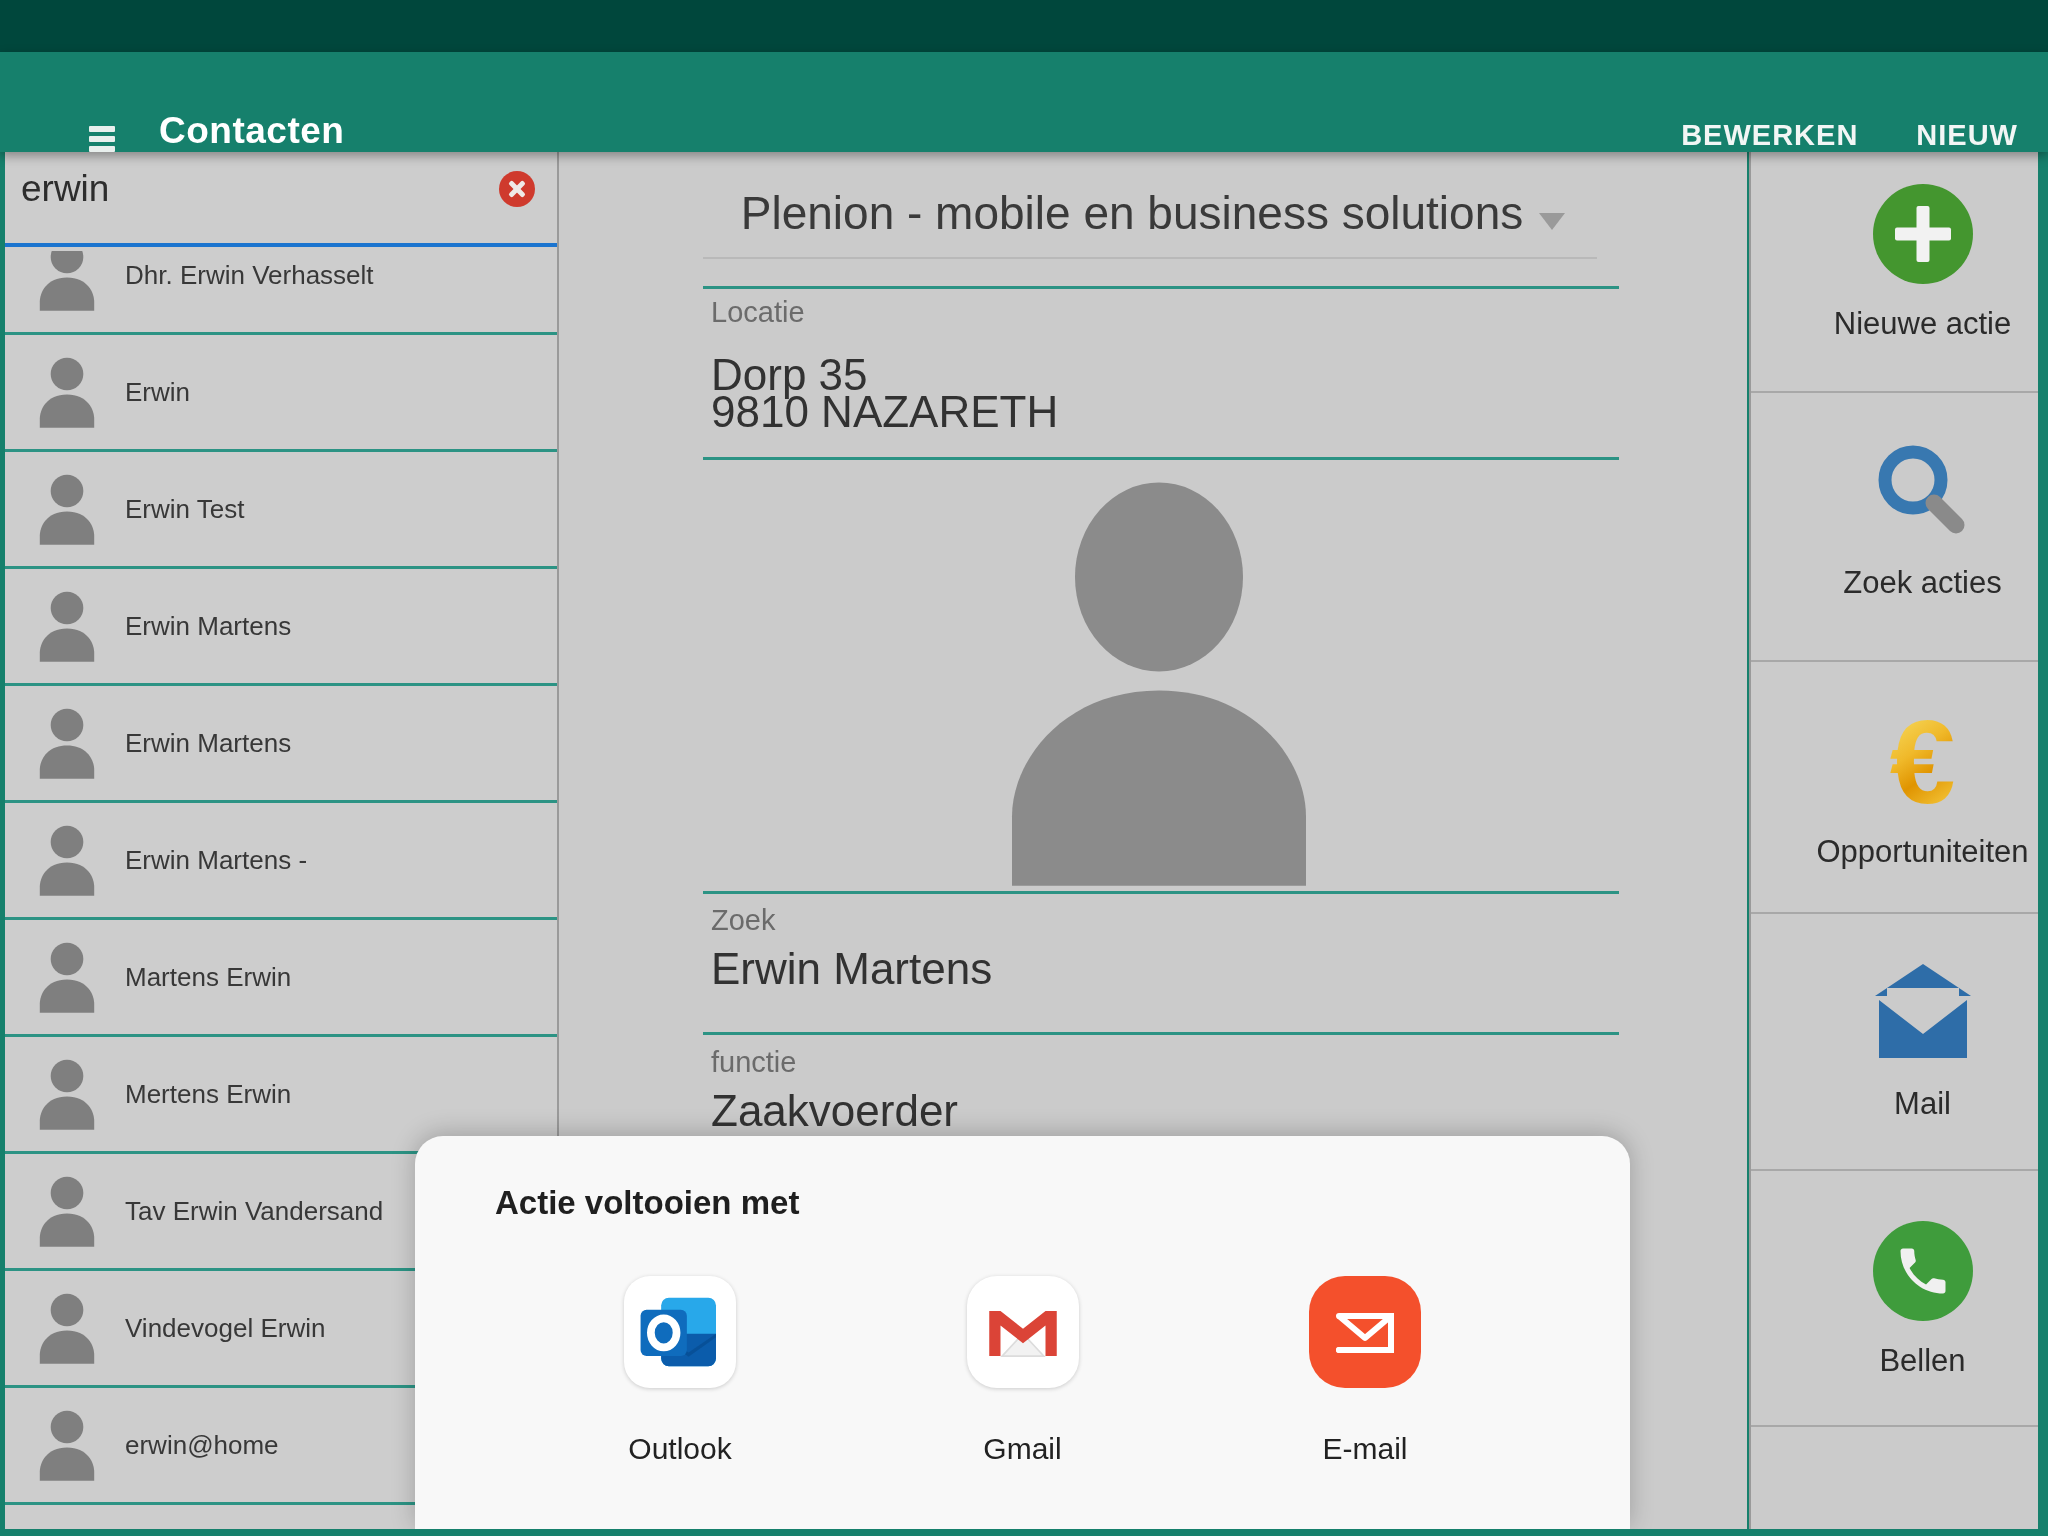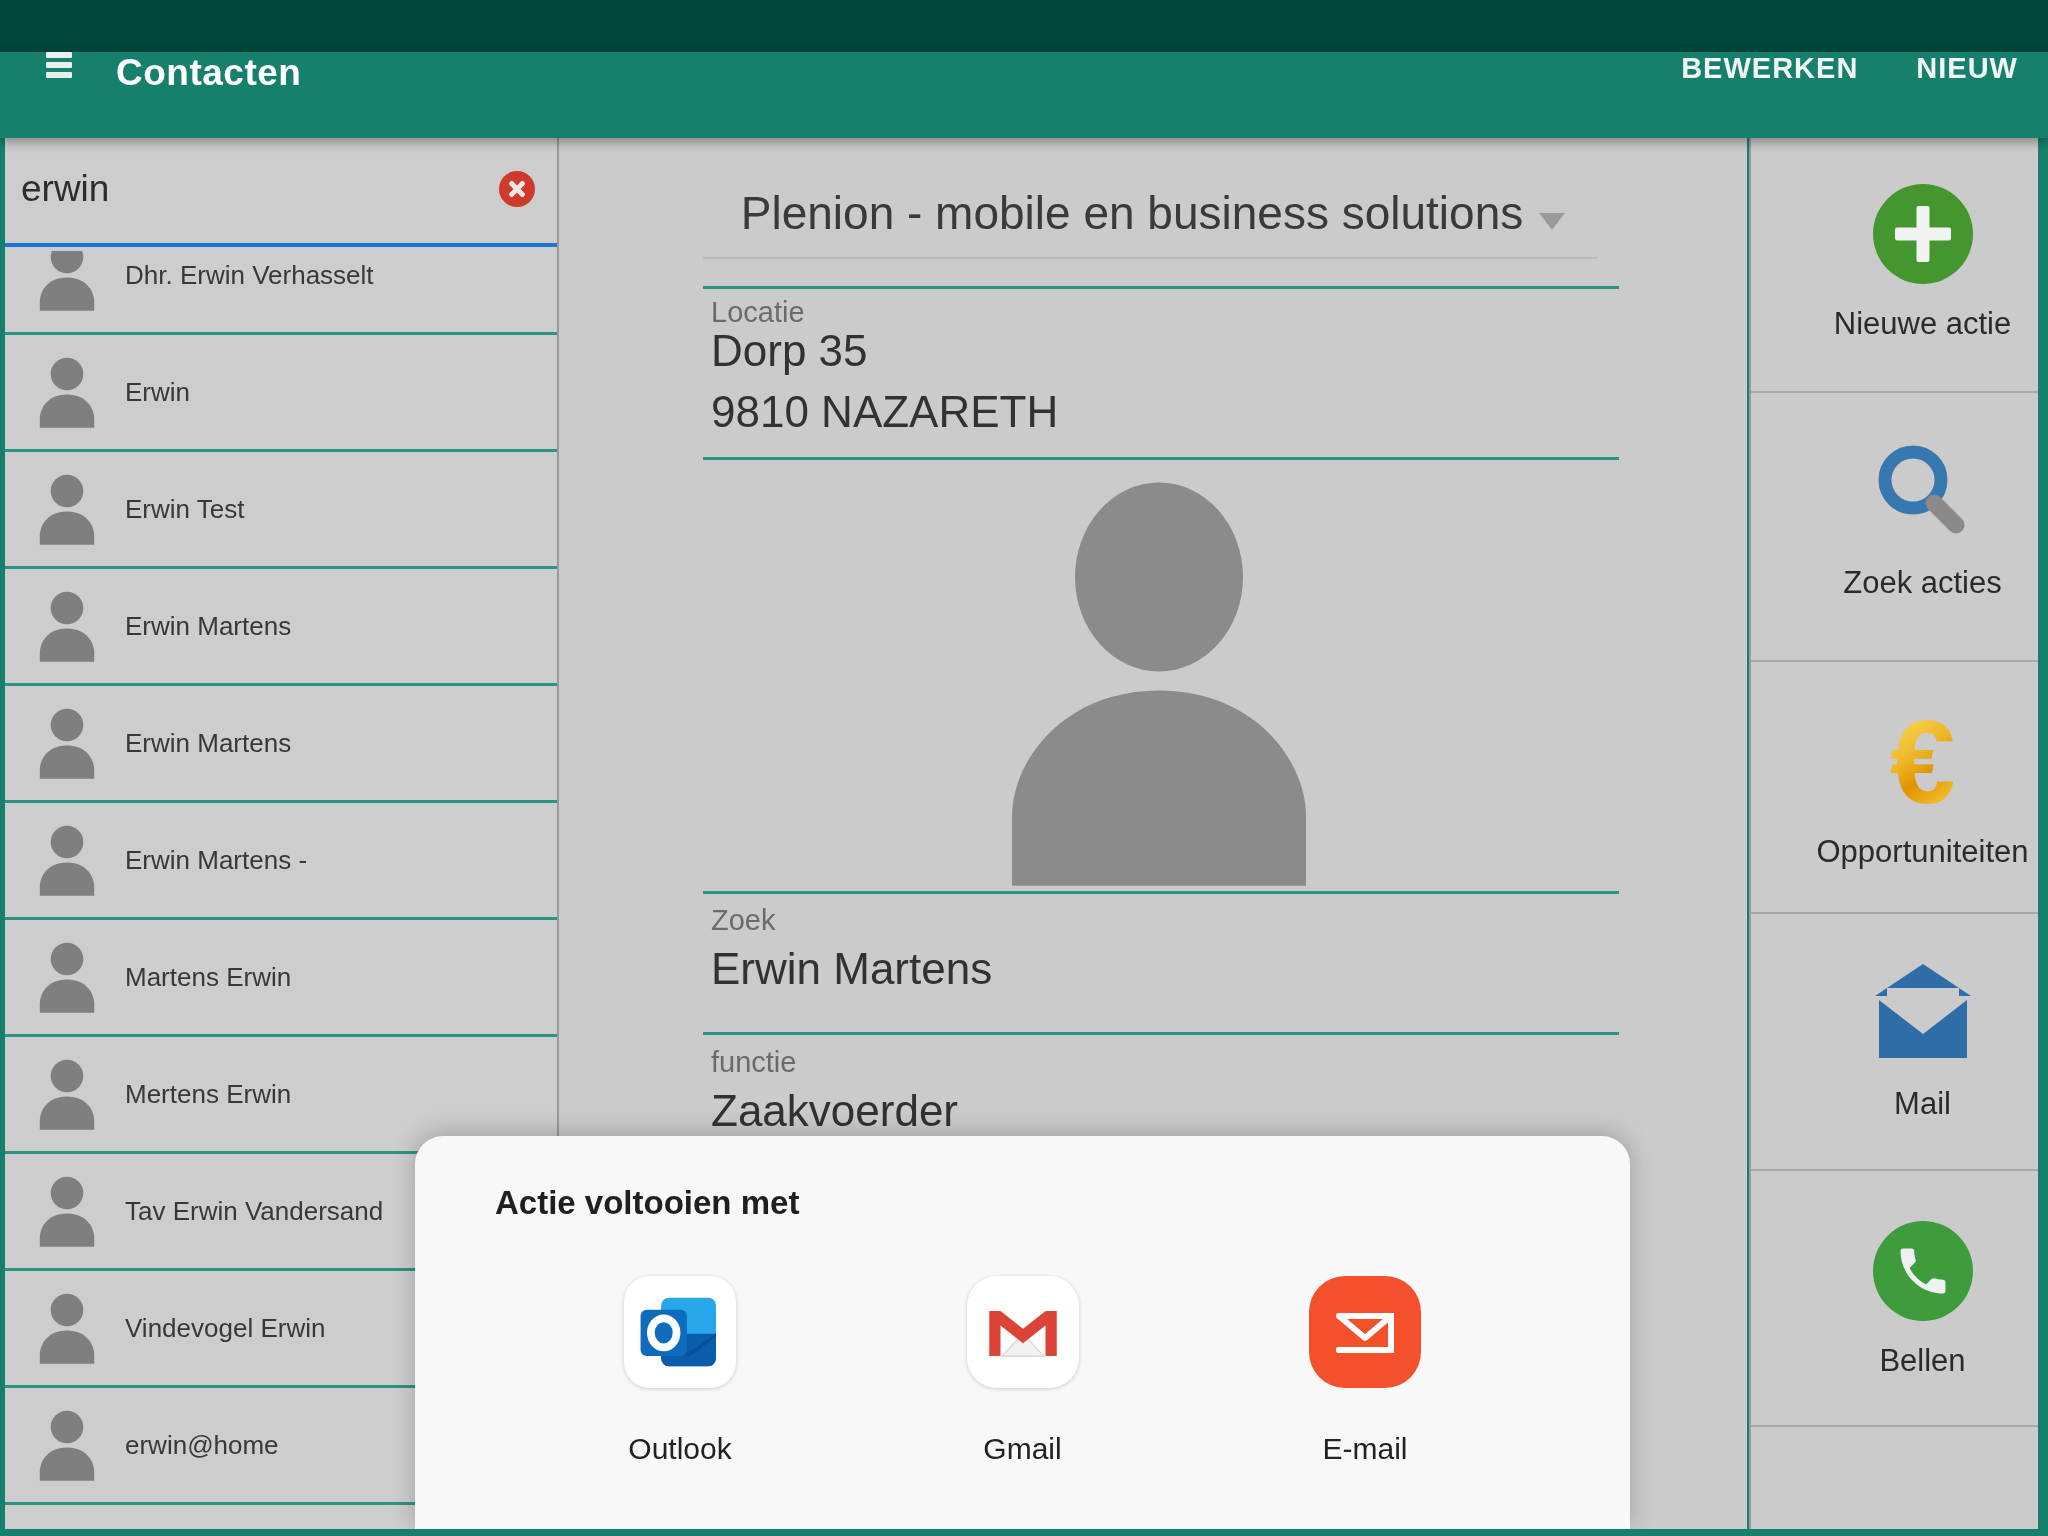--- a/index.html
+++ b/index.html
@@ -1,22 +1,22 @@
 <!DOCTYPE html>
 <html><head>
 <meta charset="utf-8">
 <style>
   html,body{margin:0;padding:0;background:#000;}
   *{box-sizing:border-box;}
   .screen{position:relative;width:2048px;height:1536px;overflow:hidden;
           font-family:"Liberation Sans","DejaVu Sans",sans-serif;background:#16806c;}
   
   .statusbar{position:absolute;left:0;top:0;width:2048px;height:52px;background:#00473c;}
-  .appbar{position:absolute;left:0;top:52px;width:2048px;height:86px;background:#16806c;
-          display:flex;align-items:flex-start;box-shadow:0 4px 10px rgba(0,0,0,.35);z-index:40;}
+  .appbar{position:absolute;left:0;top:52px;width:2048px;height:100px;background:#16806c;
+          display:flex;align-items:flex-end;box-shadow:0 4px 10px rgba(0,0,0,.35);z-index:40;padding-left:43px;}
   .hamburger{width:30px;height:26px;margin-left:46px;display:flex;flex-direction:column;justify-content:space-between;cursor:pointer;}
   .hamburger span{display:block;width:26px;height:6px;background:#e8efed;border-radius:1px;}
   .appbar-title{color:#fff;font-size:37px;font-weight:700;margin-left:40px;letter-spacing:.5px;}
   .appbar-actions{margin-left:auto;display:flex;align-items:center;gap:58px;margin-right:30px;}
   .appbar-action{color:#f2f6f5;font-size:29px;font-weight:700;letter-spacing:1px;cursor:pointer;}
   
   .frame-left{position:absolute;left:0;top:134px;width:5px;height:1402px;background:#16806c;z-index:30;}
   .frame-right{position:absolute;left:2038px;top:134px;width:10px;height:1402px;background:#16806c;z-index:30;}
   .frame-bottom{position:absolute;left:0;top:1529px;width:2048px;height:7px;background:#16806c;z-index:60;}
   
@@ -185,21 +185,21 @@
 
   <div class="main-panel">
     <div class="company-row">
       <div class="company-title">Plenion - mobile en business solutions</div>
       <div class="caret-down"></div>
     </div>
     <div class="title-underline"></div>
 
     <div class="tealline" style="top:152px;"></div>
     <div class="fld-label" style="top:162px;">Locatie</div>
-    <div class="fld-value" style="top:192px;">Dorp 35</div>
+    <div class="fld-value" style="top:216px;">Dorp 35</div>
     <div class="fld-value" style="top:253px;">9810 NAZARETH</div>
     <div class="tealline" style="top:323px;"></div>
 
     <svg class="avatar-svg" width="420" height="410" viewBox="0 0 200 195">
       <ellipse cx="100" cy="48" rx="40" ry="45" fill="#8b8b8b"></ellipse>
       <path d="M100 102 C55 102 30 135 30 162 L30 195 L170 195 L170 162 C170 135 145 102 100 102 Z" fill="#8b8b8b"></path>
     </svg>
 
     <div class="tealline" style="top:757px;"></div>
     <div class="fld-label" style="top:770px;">Zoek</div>

